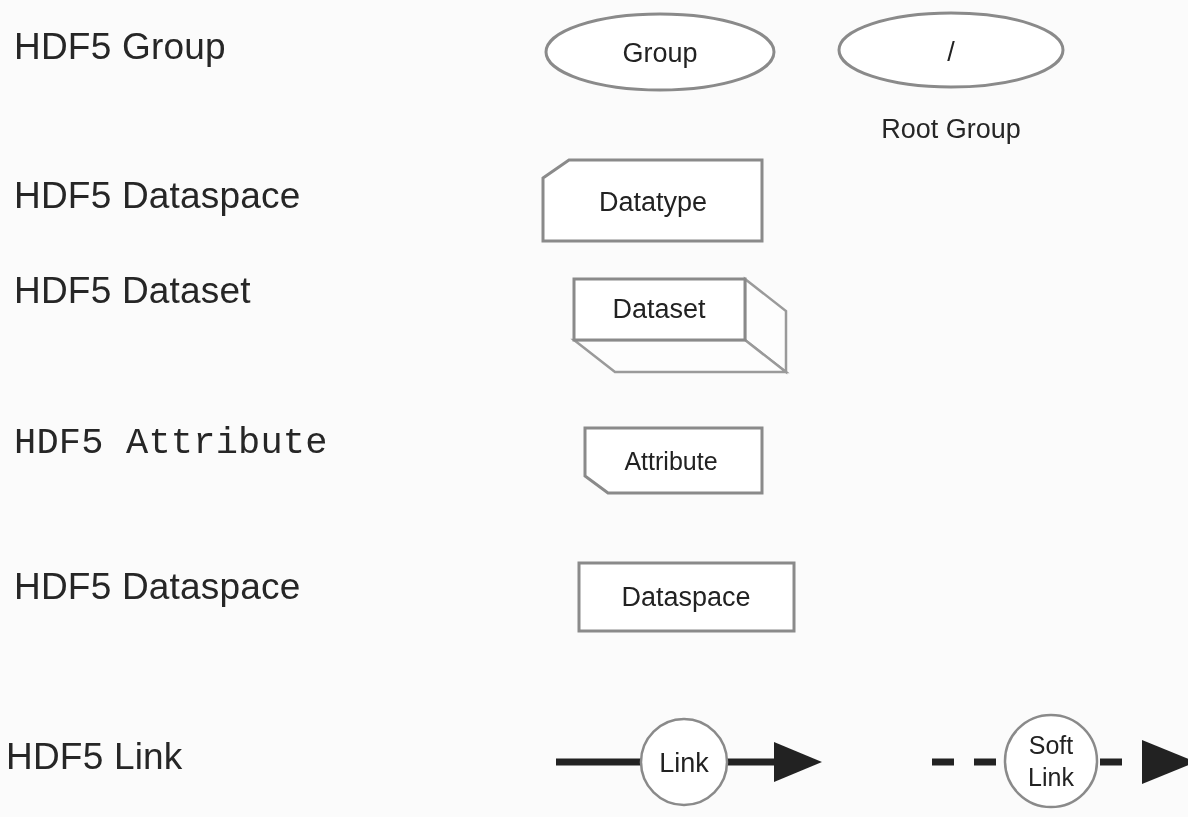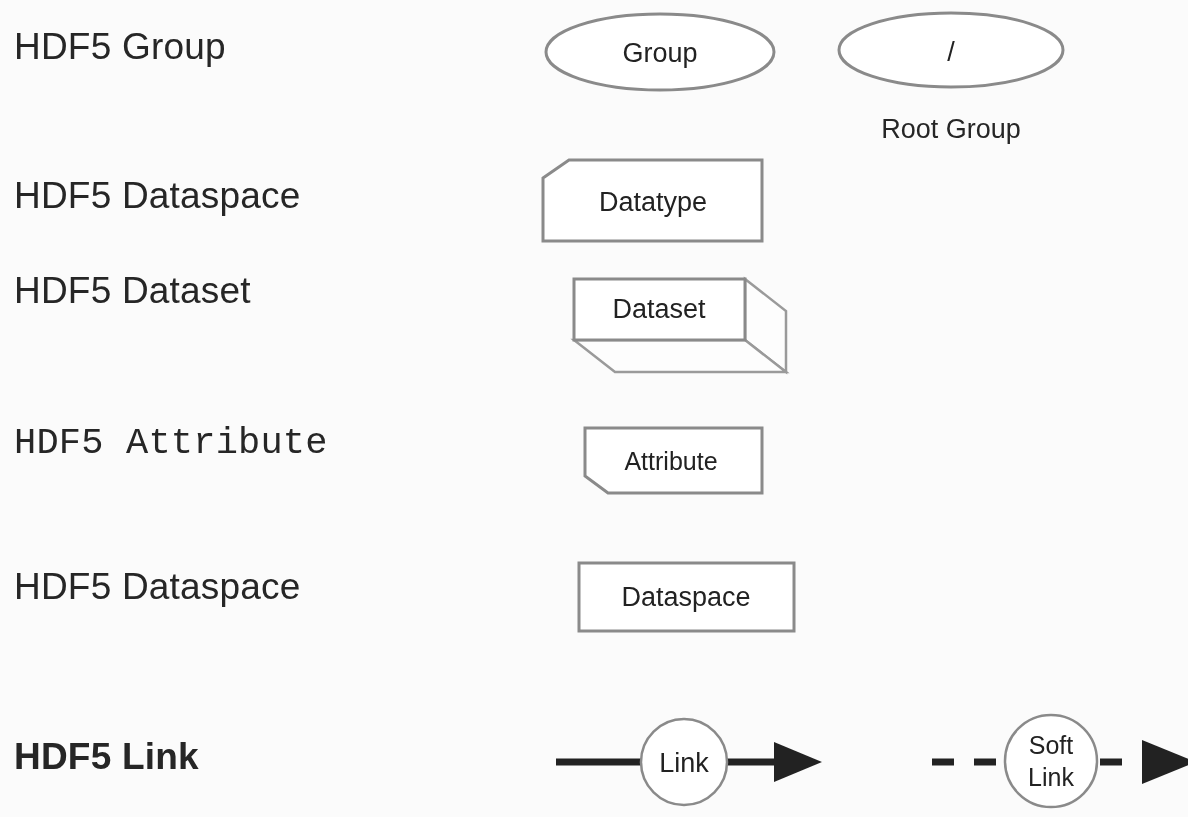--- a/index.html
+++ b/index.html
@@ -95,21 +95,21 @@
   <div class="row-label" style="left:14px; top:28px;">HDF5 Group</div>
 
   <div class="row-label" style="left:14px; top:177px;">HDF5 Dataspace</div>
 
   <div class="row-label" style="left:14px; top:272px;">HDF5 Dataset</div>
 
   <div class="row-label" style="left:14px; top:425px;font-family:Liberation Mono, monospace;">HDF5 Attribute</div>
 
   <div class="row-label" style="left:14px; top:568px;">HDF5 Dataspace</div>
 
-  <div class="row-label" style="left:14px; top:738px;font-weight:bold;">HDF5 Link</div>
+  <div class="row-label" style="left:6px; top:738px;">HDF5 Link</div>
 
   <div class="shape-layer">
     <svg viewBox="0 0 1188 817" xmlns="http://www.w3.org/2000/svg">
 
       <g>
         <ellipse class="outline" cx="644" cy="52" rx="114" ry="38"></ellipse>
         <text class="glyph-text" x="644" y="62" text-anchor="middle">Group</text>
       </g>
 
       <g>

